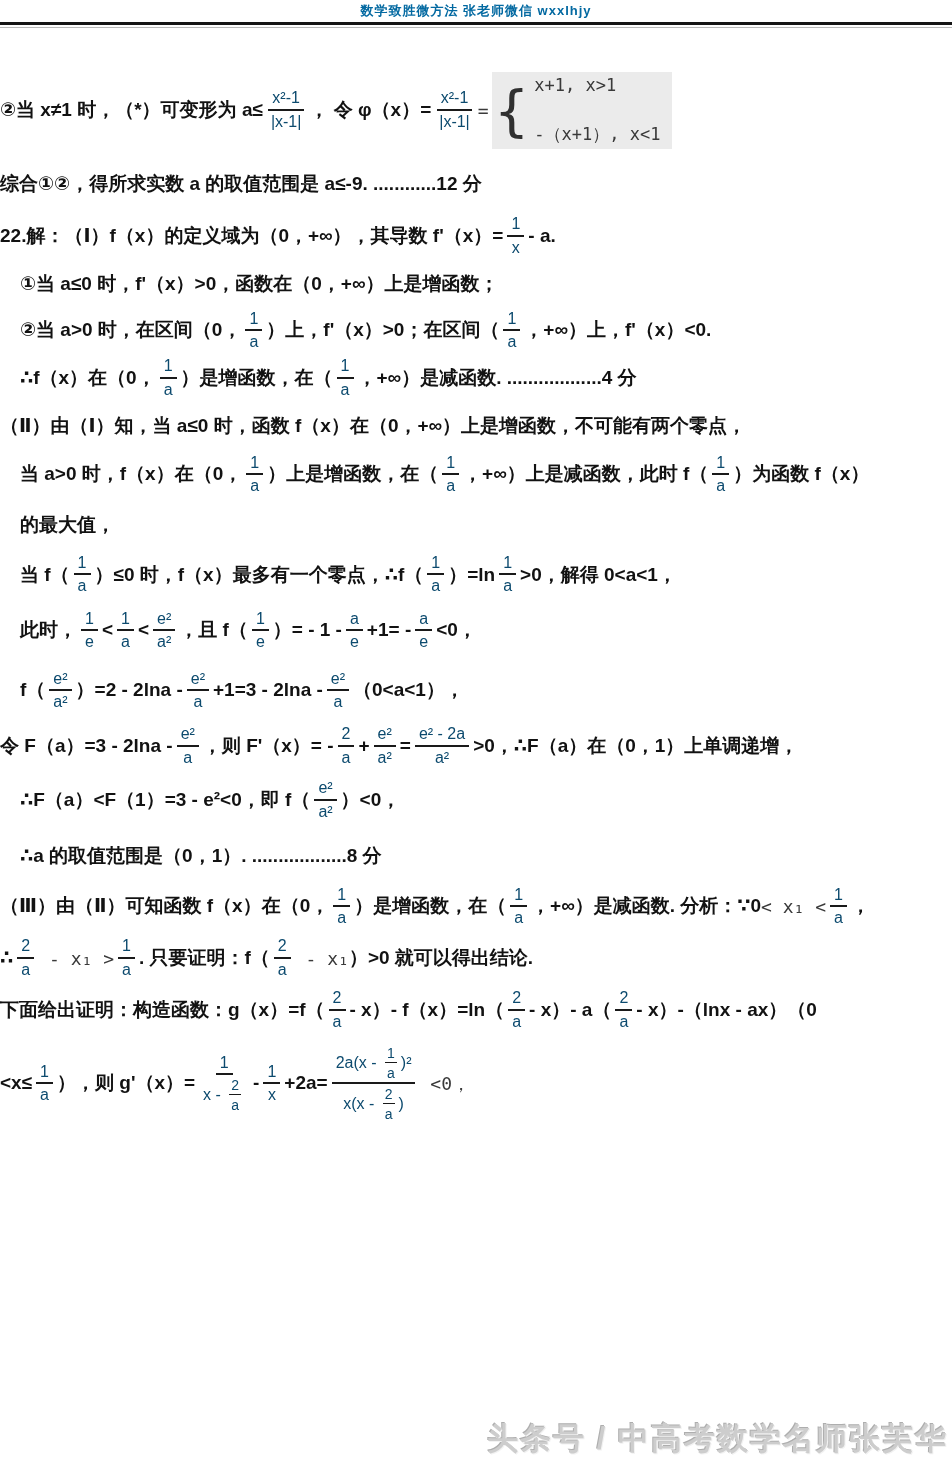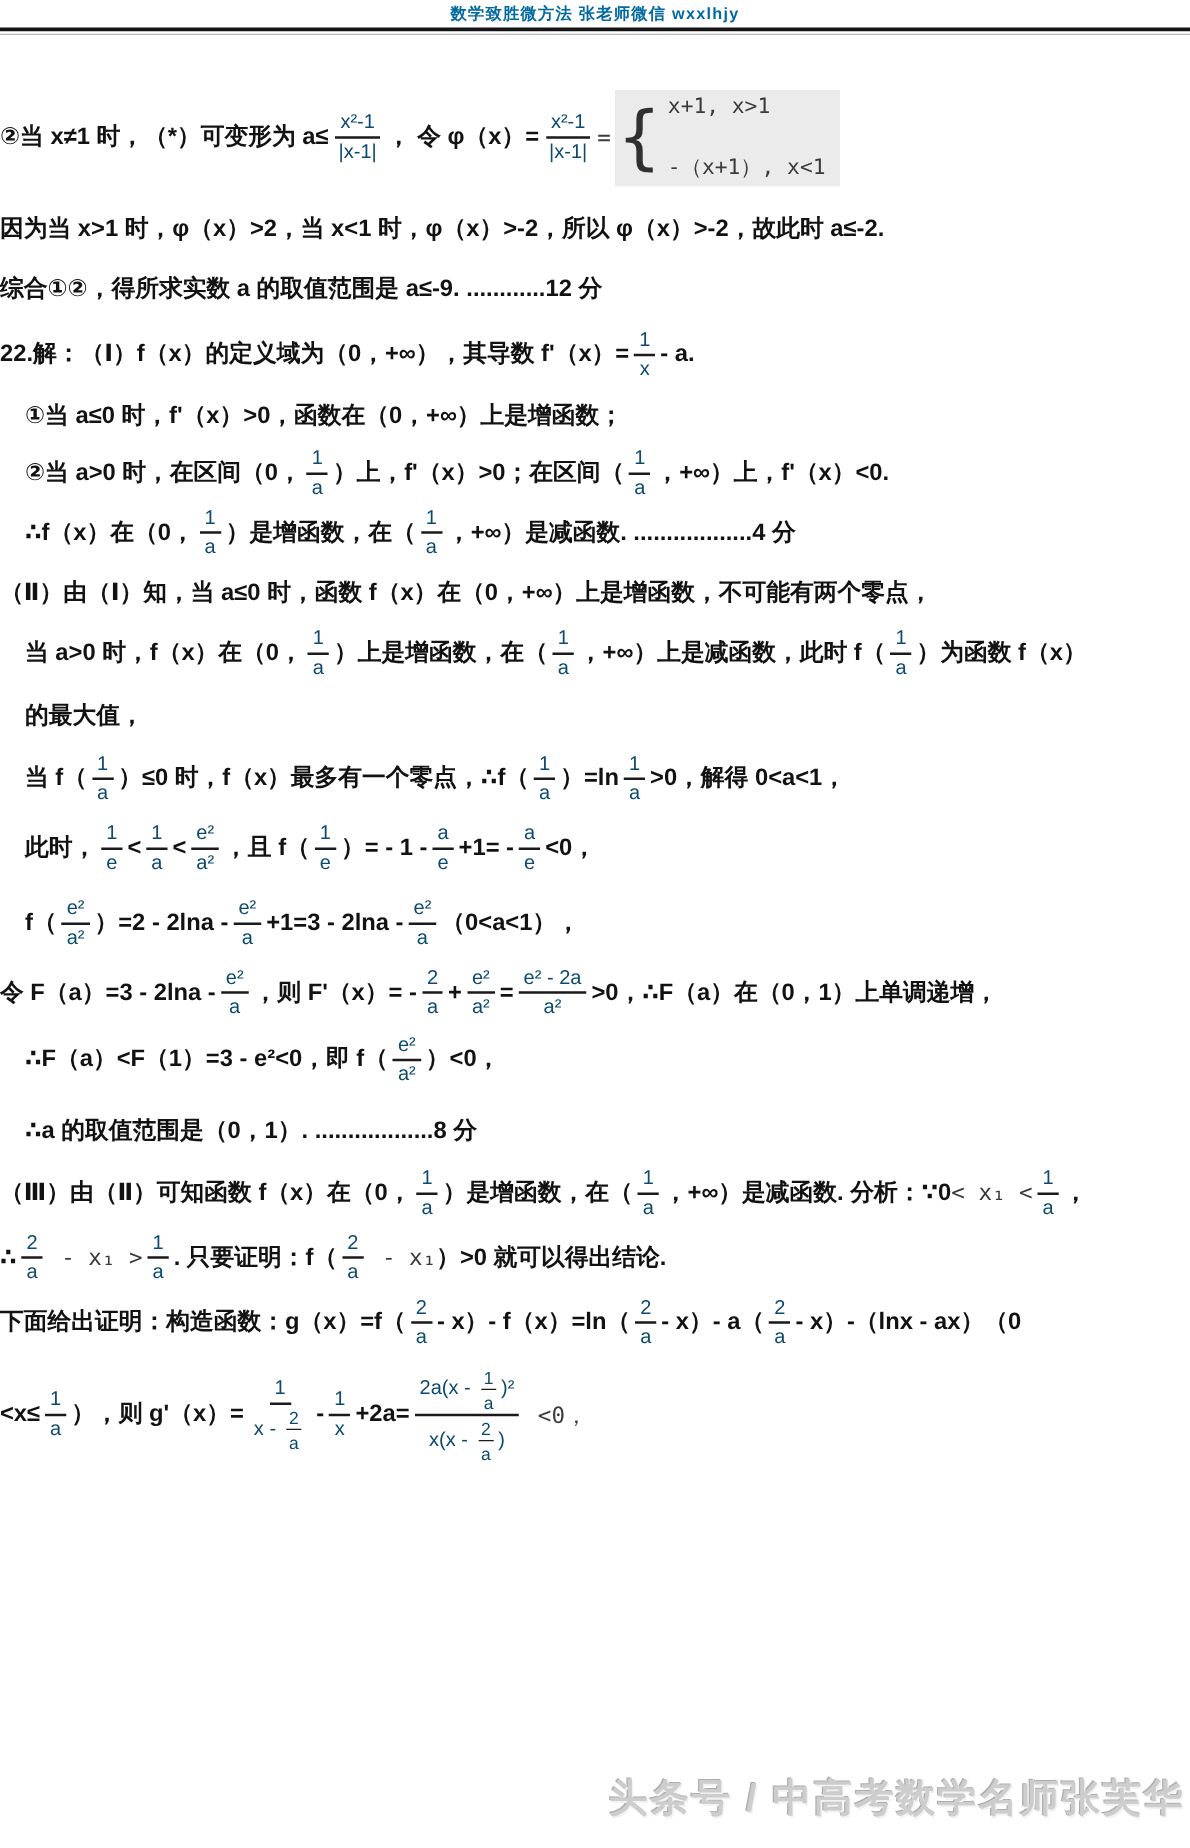--- a/index.html
+++ b/index.html
@@ -87,21 +87,20 @@
 <body>
 
 <div class="header" data-name="page-header">
   <div class="title" data-name="header-title">数学致胜微方法 张老师微信 wxxlhjy</div>
   <div class="rule-thick" data-name="header-rule-thick"></div>
   <div class="rule-thin" data-name="header-rule-thin"></div>
 </div>
 
 <div class="content" data-name="content">
     <div class="line" data-name="line-1"><span class="tx" data-name="math-text">②当 x≠1 时，（*）可变形为 a≤</span><span class="frac" data-name="fraction"><span class="num fpart" data-name="numerator">x²-1</span><span class="den fpart" data-name="denominator">|x-1|</span></span><span class="tx" data-name="math-text">， 令 φ（x）=</span><span class="frac" data-name="fraction"><span class="num fpart" data-name="numerator">x²-1</span><span class="den fpart" data-name="denominator">|x-1|</span></span><span class="tx pasted" data-name="math-text">=</span><span class="cases" data-name="piecewise-cases"><span class="brace" data-name="left-brace-icon">{</span><span class="rows" data-name="cases-rows"><span class="row" data-name="cases-row">x+1, x&gt;1</span><span class="row" data-name="cases-row">-（x+1）, x&lt;1</span></span></span></div>
-    <div class="line" data-name="line-2"><span class="tx" data-name="math-text">因为当 x&gt;1 时，φ（x）&gt;2，当 x&lt;1 时，φ（x）&gt;-2，所以 φ（x）&gt;-2，故此时 a≤-2.</span></div>
     <div class="line" data-name="line-3"><span class="tx" data-name="math-text">综合①②，得所求实数 a 的取值范围是 a≤-9. ............12 分</span></div>
     <div class="line" data-name="line-4"><span class="tx" data-name="math-text">22.解：（Ⅰ）f（x）的定义域为（0，+∞），其导数 f'（x）=</span><span class="frac" data-name="fraction"><span class="num fpart" data-name="numerator">1</span><span class="den fpart" data-name="denominator">x</span></span><span class="tx" data-name="math-text">- a.</span></div>
     <div class="line" data-name="line-5"><span class="tx" data-name="math-text">①当 a≤0 时，f'（x）&gt;0，函数在（0，+∞）上是增函数；</span></div>
     <div class="line" data-name="line-6"><span class="tx" data-name="math-text">②当 a&gt;0 时，在区间（0，</span><span class="frac" data-name="fraction"><span class="num fpart" data-name="numerator">1</span><span class="den fpart" data-name="denominator">a</span></span><span class="tx" data-name="math-text">）上，f'（x）&gt;0；在区间（</span><span class="frac" data-name="fraction"><span class="num fpart" data-name="numerator">1</span><span class="den fpart" data-name="denominator">a</span></span><span class="tx" data-name="math-text">，+∞）上，f'（x）&lt;0.</span></div>
     <div class="line" data-name="line-7"><span class="tx" data-name="math-text">∴f（x）在（0，</span><span class="frac" data-name="fraction"><span class="num fpart" data-name="numerator">1</span><span class="den fpart" data-name="denominator">a</span></span><span class="tx" data-name="math-text">）是增函数，在（</span><span class="frac" data-name="fraction"><span class="num fpart" data-name="numerator">1</span><span class="den fpart" data-name="denominator">a</span></span><span class="tx" data-name="math-text">，+∞）是减函数. ..................4 分</span></div>
     <div class="line" data-name="line-8"><span class="tx" data-name="math-text">（Ⅱ）由（Ⅰ）知，当 a≤0 时，函数 f（x）在（0，+∞）上是增函数，不可能有两个零点，</span></div>
     <div class="line" data-name="line-9"><span class="tx" data-name="math-text">当 a&gt;0 时，f（x）在（0，</span><span class="frac" data-name="fraction"><span class="num fpart" data-name="numerator">1</span><span class="den fpart" data-name="denominator">a</span></span><span class="tx" data-name="math-text">）上是增函数，在（</span><span class="frac" data-name="fraction"><span class="num fpart" data-name="numerator">1</span><span class="den fpart" data-name="denominator">a</span></span><span class="tx" data-name="math-text">，+∞）上是减函数，此时 f（</span><span class="frac" data-name="fraction"><span class="num fpart" data-name="numerator">1</span><span class="den fpart" data-name="denominator">a</span></span><span class="tx" data-name="math-text">）为函数 f（x）</span></div>
     <div class="line" data-name="line-10"><span class="tx" data-name="math-text">的最大值，</span></div>
     <div class="line" data-name="line-11"><span class="tx" data-name="math-text">当 f（</span><span class="frac" data-name="fraction"><span class="num fpart" data-name="numerator">1</span><span class="den fpart" data-name="denominator">a</span></span><span class="tx" data-name="math-text">）≤0 时，f（x）最多有一个零点，∴f（</span><span class="frac" data-name="fraction"><span class="num fpart" data-name="numerator">1</span><span class="den fpart" data-name="denominator">a</span></span><span class="tx" data-name="math-text">）=ln</span><span class="frac" data-name="fraction"><span class="num fpart" data-name="numerator">1</span><span class="den fpart" data-name="denominator">a</span></span><span class="tx" data-name="math-text">&gt;0，解得 0&lt;a&lt;1，</span></div>
     <div class="line" data-name="line-12"><span class="tx" data-name="math-text">此时，</span><span class="frac" data-name="fraction"><span class="num fpart" data-name="numerator">1</span><span class="den fpart" data-name="denominator">e</span></span><span class="tx" data-name="math-text">&lt;</span><span class="frac" data-name="fraction"><span class="num fpart" data-name="numerator">1</span><span class="den fpart" data-name="denominator">a</span></span><span class="tx" data-name="math-text">&lt;</span><span class="frac" data-name="fraction"><span class="num fpart" data-name="numerator">e²</span><span class="den fpart" data-name="denominator">a²</span></span><span class="tx" data-name="math-text">，且 f（</span><span class="frac" data-name="fraction"><span class="num fpart" data-name="numerator">1</span><span class="den fpart" data-name="denominator">e</span></span><span class="tx" data-name="math-text">）= - 1 -</span><span class="frac" data-name="fraction"><span class="num fpart" data-name="numerator">a</span><span class="den fpart" data-name="denominator">e</span></span><span class="tx" data-name="math-text">+1= -</span><span class="frac" data-name="fraction"><span class="num fpart" data-name="numerator">a</span><span class="den fpart" data-name="denominator">e</span></span><span class="tx" data-name="math-text">&lt;0，</span></div>

